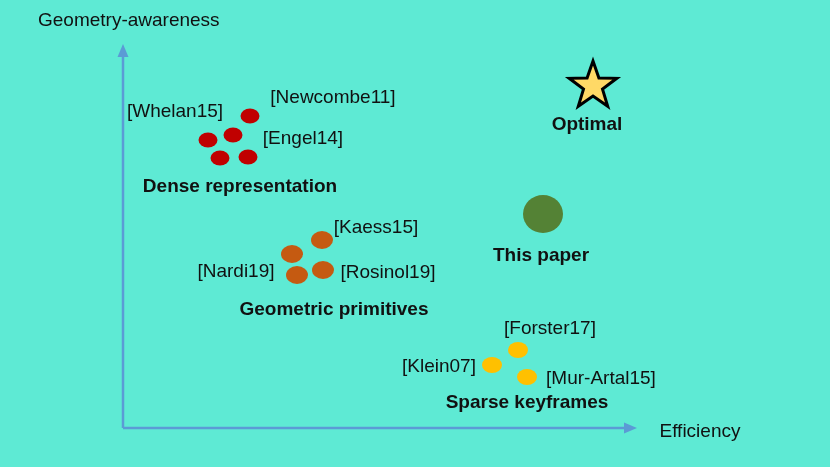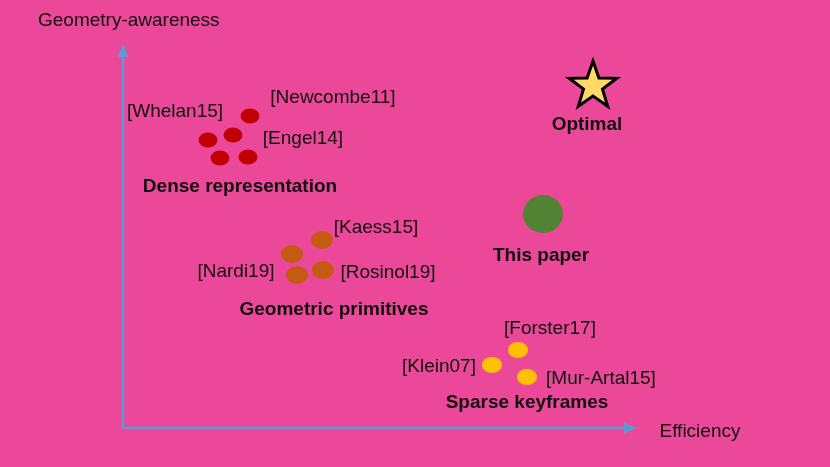--- a/index.html
+++ b/index.html
@@ -1,16 +1,16 @@
 <!DOCTYPE html>
 <html><head>
 <meta charset="utf-8">
 <style>
   html,body{margin:0;padding:0;background:#ffffff;}
-  .canvas{position:relative;width:830px;height:467px;background:#ec4899;overflow:hidden;}
+  .canvas{position:relative;width:830px;height:467px;background:#5eead4;overflow:hidden;}
   svg{position:absolute;left:0;top:0;}
   text{font-family:"Liberation Sans","DejaVu Sans",sans-serif;fill:#111111;}
   .citation{font-size:19px;text-anchor:middle;}
   .cluster-label{font-size:19px;font-weight:700;text-anchor:middle;}
   .highlight-label{font-size:19px;font-weight:700;text-anchor:middle;}
   .axis-label{font-size:19px;}
   .axis-label-x{font-size:19px;text-anchor:middle;}
 </style>
 </head>
 <body>

